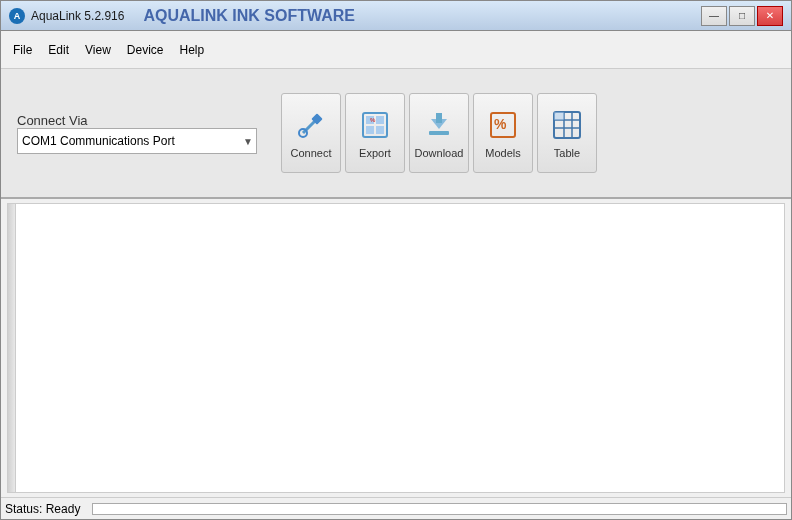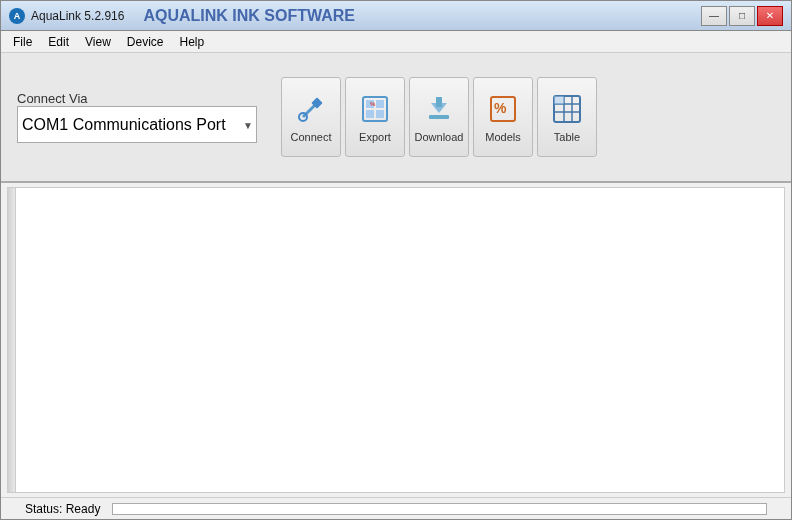--- a/index.html
+++ b/index.html
@@ -78,21 +78,21 @@
       color: #333;
     }
     .tb-btn.close {
       background: linear-gradient(to bottom, #f47070, #d94040);
       color: white;
       border-color: #a00;
     }
 
     
     .menubar {
-      height: 22px;
+      height: 38px;
       background: #f0f0f0;
       border-bottom: 1px solid #ccc;
       display: flex;
       align-items: center;
       padding: 0 4px;
       flex-shrink: 0;
     }
     .menu-item {
       padding: 2px 8px;
       font-size: 12px;
@@ -118,25 +118,25 @@
       flex-direction: column;
       gap: 0;
     }
     .connect-via-label {
       font-size: 13px;
       color: #333;
       font-weight: normal;
     }
     .port-select {
       width: 240px;
-      height: 37px;
+      height: 26px;
       border: 1px solid #aaa;
       background: white;
       padding: 0 4px;
-      font-size: 16px;
+      font-size: 12px;
       cursor: pointer;
       appearance: none;
       -webkit-appearance: none;
       padding-right: 20px;
       position: relative;
     }
     .select-wrapper {
       position: relative;
       display: inline-block;
     }
@@ -203,21 +203,21 @@
       border-right: 1px solid #ccc;
     }
 
     
     .statusbar {
       height: 22px;
       background: #f0f0f0;
       border-top: 1px solid #ccc;
       display: flex;
       align-items: center;
-      padding: 0 24px;
+      padding: 0 4px;
       gap: 8px;
       flex-shrink: 0;
     }
     .status-text {
       font-size: 12px;
       color: #000;
     }
     .status-progress {
       flex: 1;
       height: 12px;

